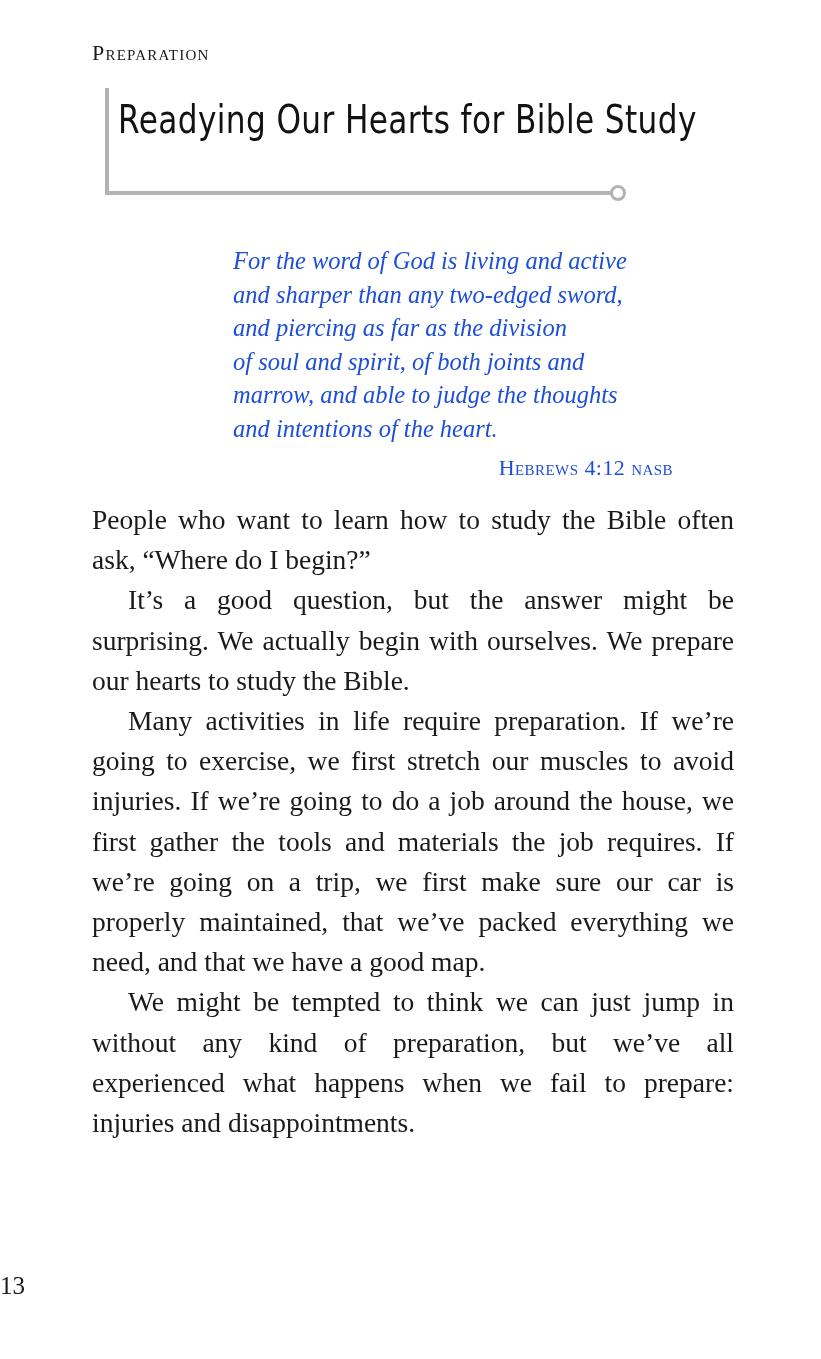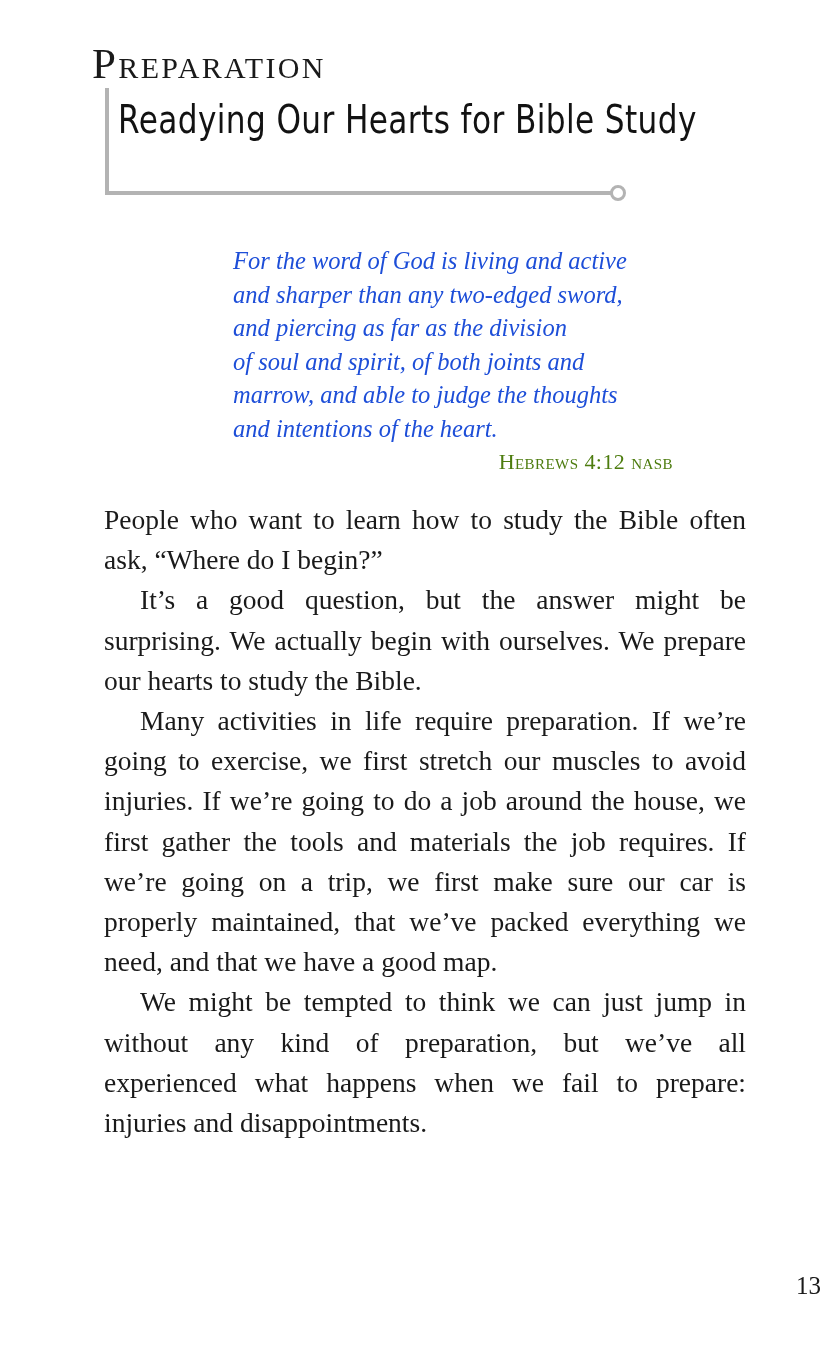--- a/index.html
+++ b/index.html
@@ -29,21 +29,21 @@
     left: 0;
     top: 0;
     width: 821px;
   }
 
   .eyebrow {
     position: absolute;
     left: 92px;
     top: 42px;
     font-family: "Liberation Serif", "DejaVu Serif", serif;
-    font-size: 43px;
+    font-size: 22px;
     line-height: 1;
     font-variant: small-caps;
     letter-spacing: 0.055em;
     color: #1a1a1a;
     white-space: nowrap;
   }
 
   .chapter-title {
     position: absolute;
     left: 118px;
@@ -98,37 +98,36 @@
   .epigraph-text {
     font-family: "Liberation Serif", "DejaVu Serif", serif;
     font-style: italic;
     font-size: 24.5px;
     line-height: 33.5px;
     color: #1d4ed8;
     margin: 0;
     white-space: pre-line;
   }
   .epigraph-cite {
-    margin: 3px 0 0 0;
+    margin: 9px 0 0 0;
     text-align: right;
     font-family: "Liberation Serif", "DejaVu Serif", serif;
     font-size: 22px;
     line-height: 28px;
     font-variant: small-caps;
     letter-spacing: 0.02em;
-    color: #4d7c0f;
+    color: #1d4ed8;
   }
 
   
   .body-copy {
     position: absolute;
     left: 92px;
     top: 500px;
     width: 642px;
-    margin-left: 12px;
   }
   .body-copy p {
     margin: 0;
     font-family: "Liberation Serif", "DejaVu Serif", serif;
     font-size: 27.5px;
     line-height: 40.2px;
     text-align: justify;
     text-justify: inter-word;
     color: #1a1a1a;
     hyphens: none;
@@ -142,21 +141,21 @@
     display: inline-block;
     width: 100%;
   }
 
   
   .folio {
     position: absolute;
     left: 0;
     top: 1272px;
     width: 821px;
-    text-align: right;
+    text-align: left;
     font-family: "Liberation Serif", "DejaVu Serif", serif;
     font-size: 25px;
     color: #1a1a1a;
   }
 </style>
 </head>
 <body>
 
 <div class="page">
 

